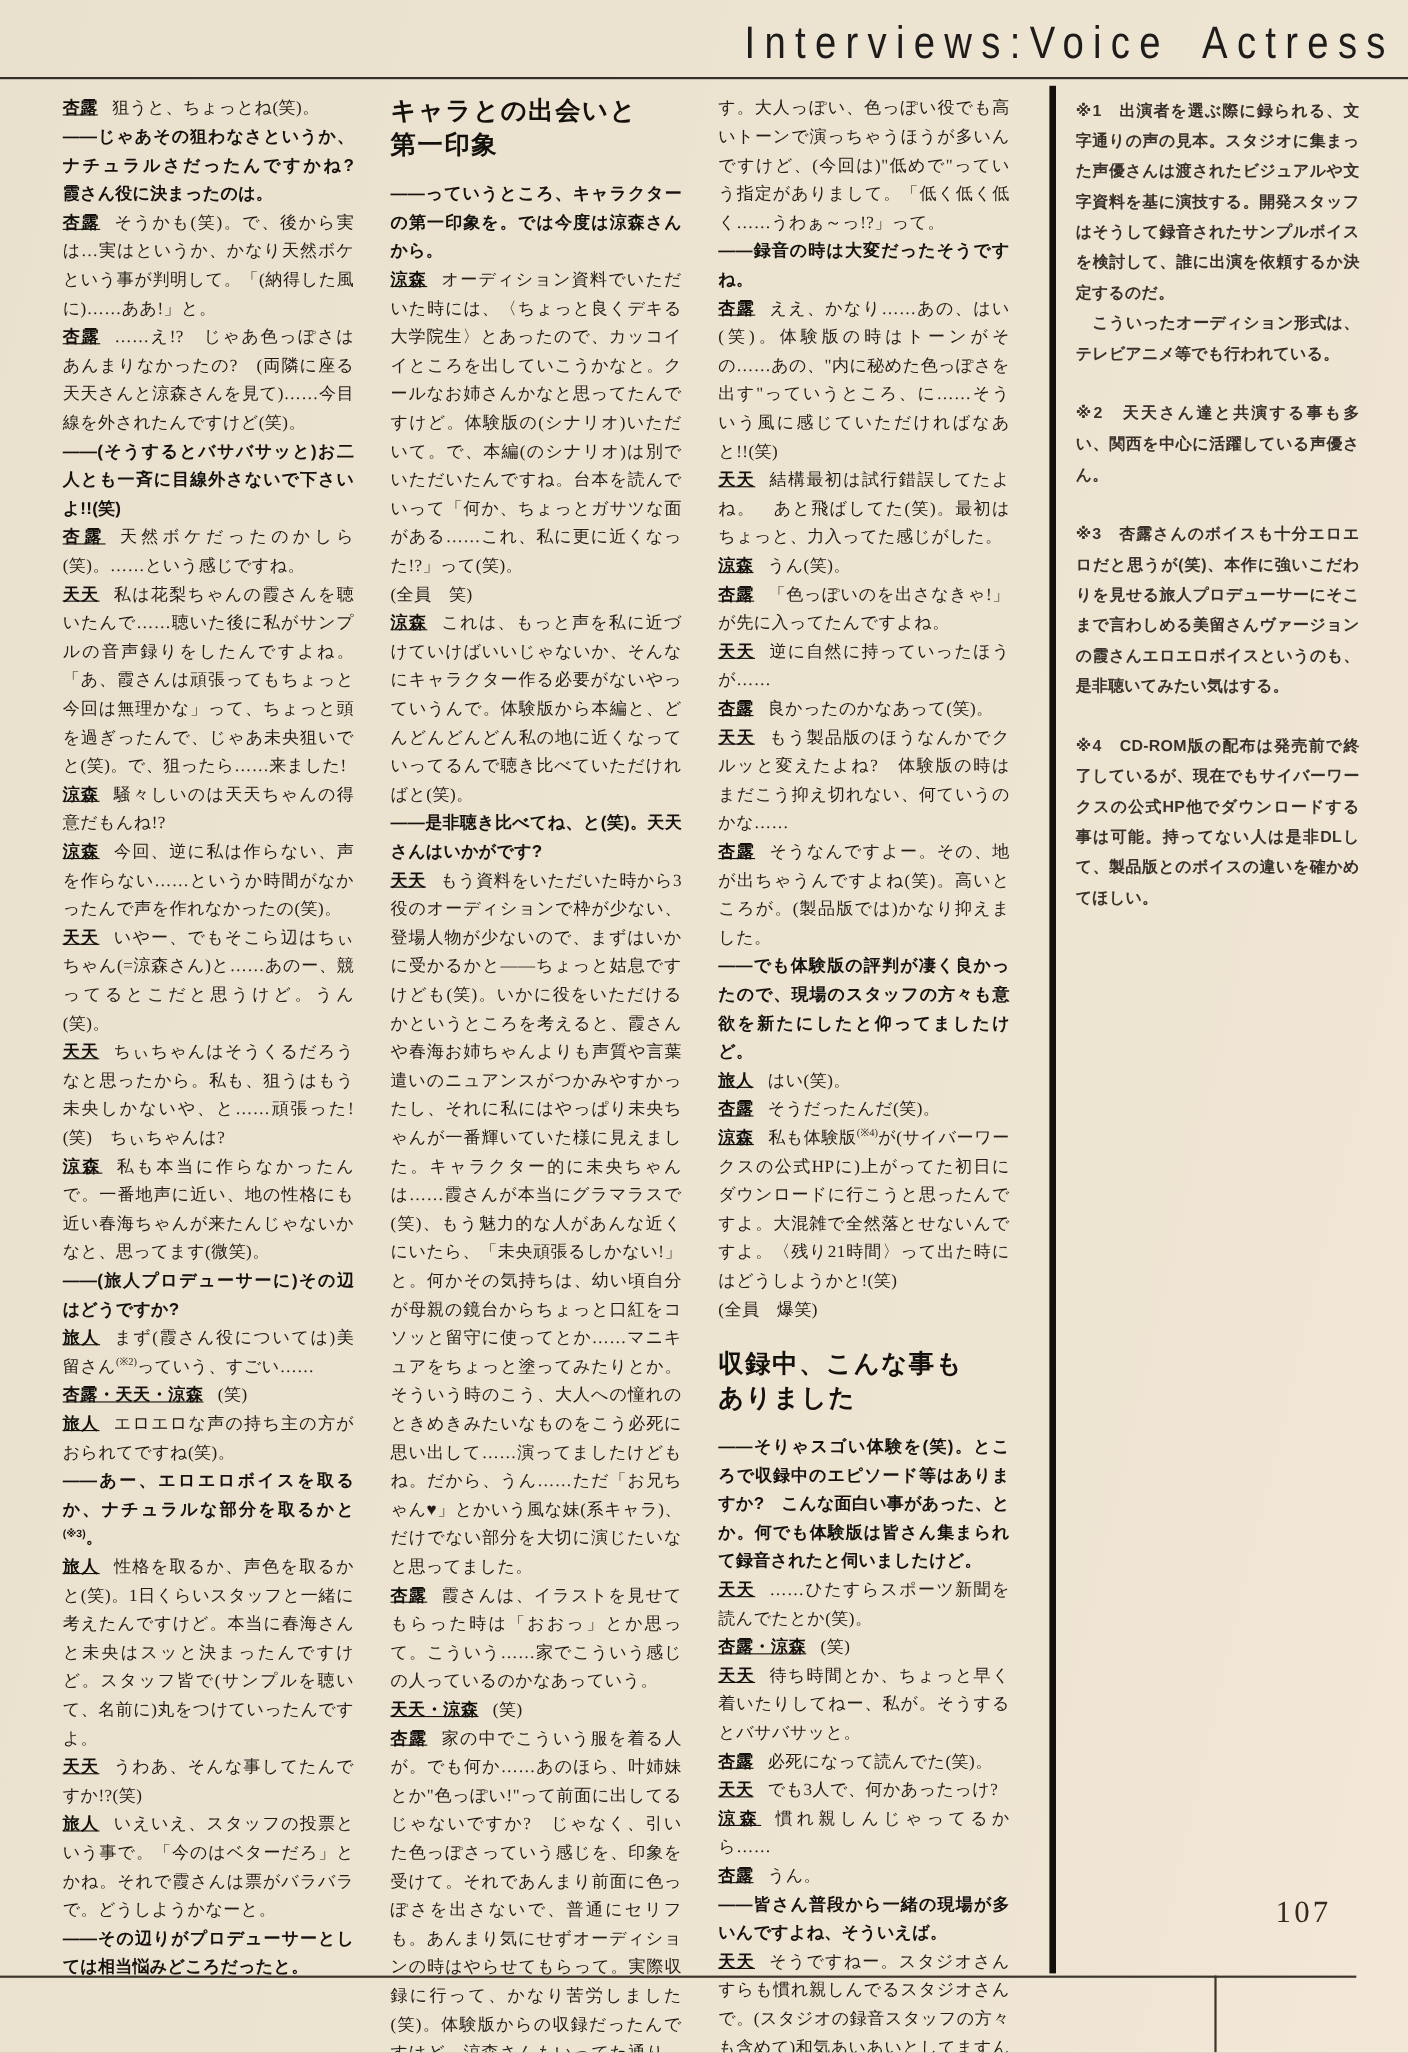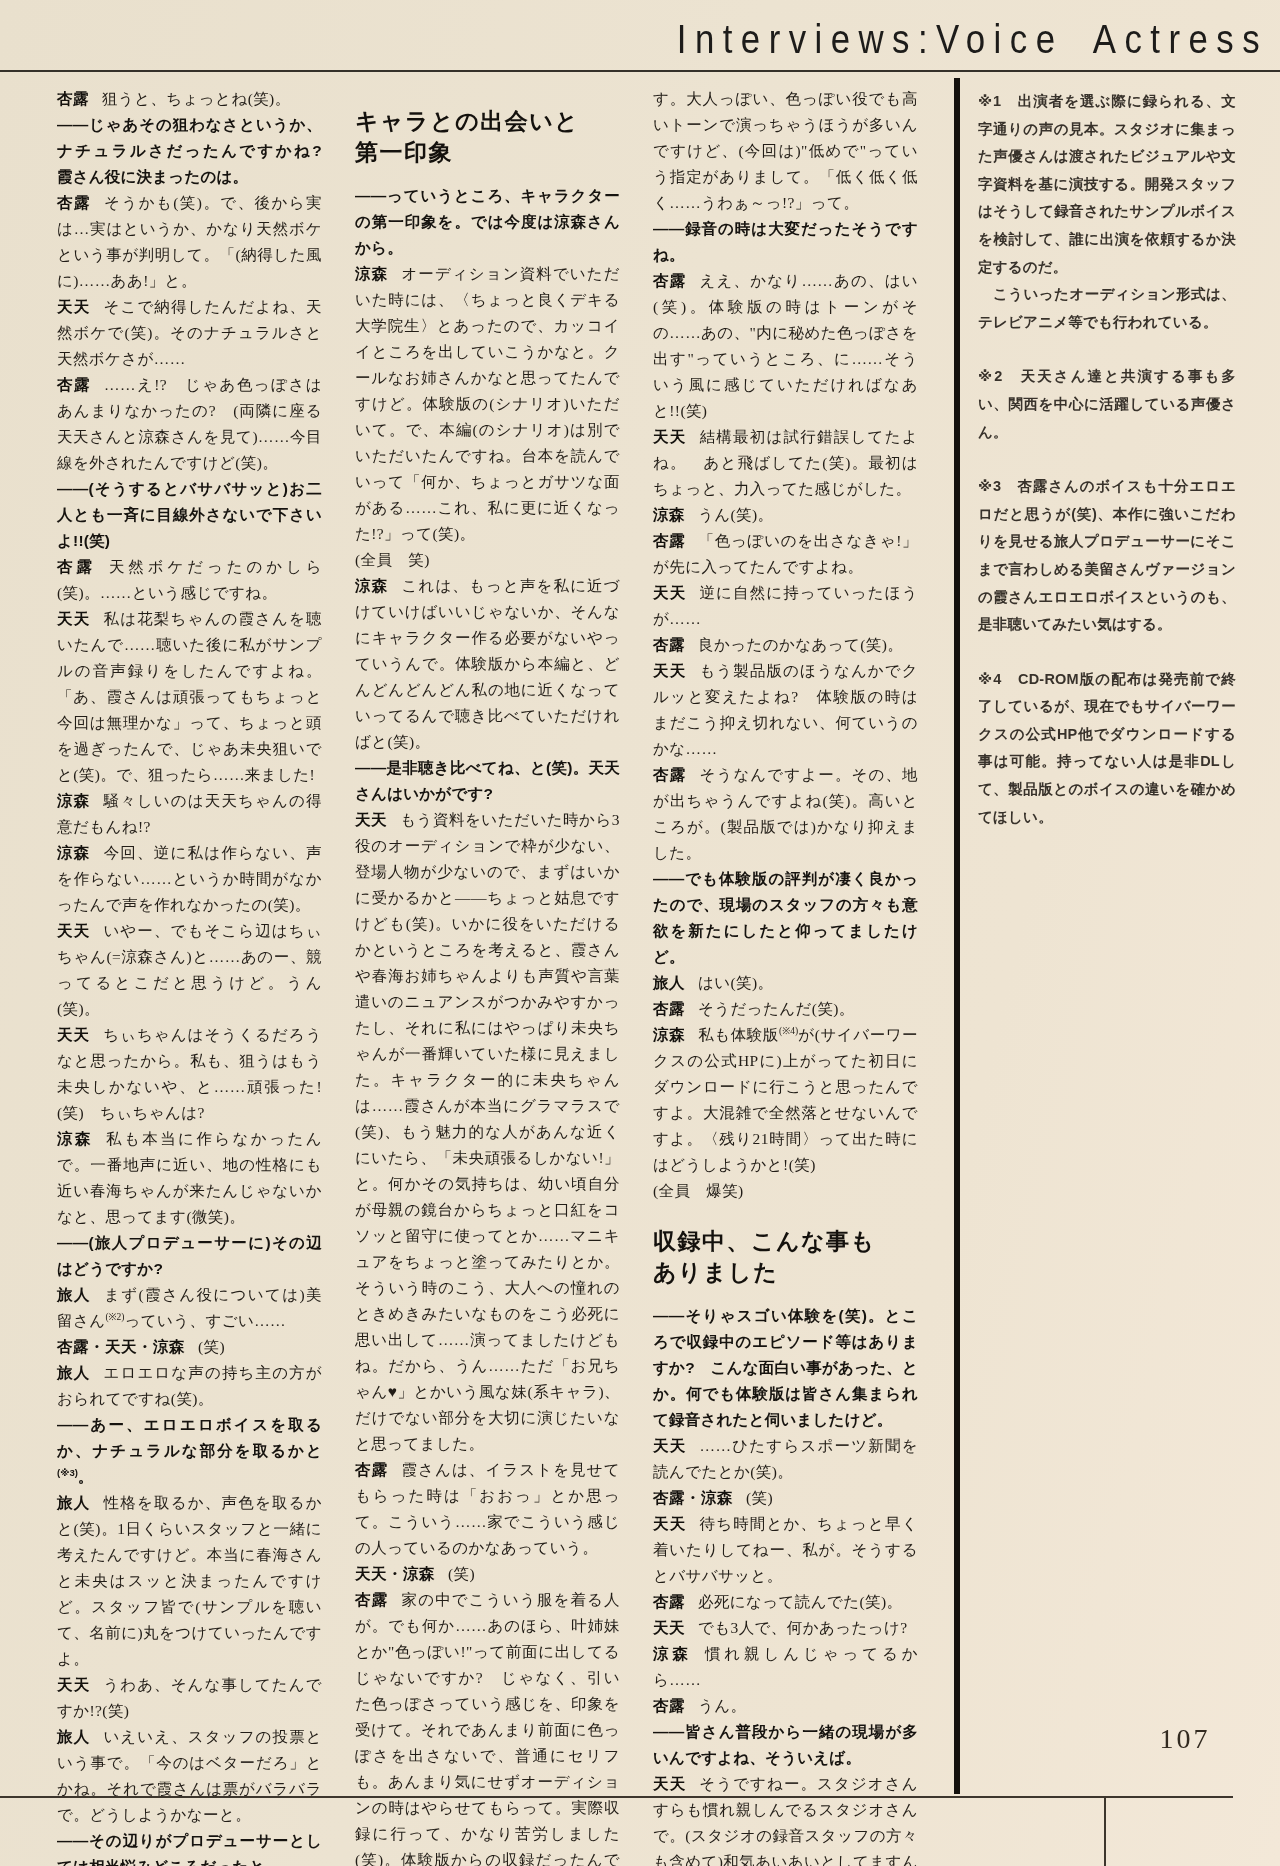--- a/index.html
+++ b/index.html
@@ -15,23 +15,23 @@
     font-size:37px;letter-spacing:9px;word-spacing:14px;color:#1d1c1a;
     transform:scale(0.94,1.12);transform-origin:top right;white-space:nowrap;
   }
   .rule-top{position:absolute;top:70px;left:0;width:1280px;height:2px;background:#35312a;}
   
   .cols{position:absolute;top:86px;left:57px;width:862px;display:flex;gap:33px;align-items:flex-start;}
   .col{width:265px;font-size:15.5px;line-height:26px;letter-spacing:.4px;
        text-align:justify;text-justify:inter-ideograph;}
   .col p{margin:0;}
   .q{font-family:"Liberation Sans","DejaVu Sans",sans-serif;font-weight:bold;color:#16130f;letter-spacing:.2px;}
-  .nm{font-family:"Liberation Sans","DejaVu Sans",sans-serif;font-weight:bold;color:#14110d;margin-right:13px;letter-spacing:.5px;}
-  .sec{font-family:Liberation Sans, sans-serif;font-weight:bold;color:#14110d;
-       font-size:23px;line-height:31px;letter-spacing:1.5px;margin:20px 0 15px;}
+  .nm{font-family:"Liberation Sans","DejaVu Sans",sans-serif;font-weight:bold;color:#14110d;margin-right:13px;letter-spacing:.5px;text-decoration:underline;}
+  .sec{font-family:Liberation Mono, monospace;font-weight:bold;color:#14110d;
+       font-size:23px;line-height:31px;letter-spacing:1.5px;margin:1px 0 15px;}
   .sec.mid{margin-top:22px;}
   sup{font-size:9.5px;vertical-align:super;letter-spacing:0;line-height:0;}
   
   .bar{position:absolute;left:954px;top:78px;width:6px;height:1716px;background:#14110d;}
   .sidebar{position:absolute;left:978px;top:88px;width:258px;
     font-family:"Liberation Sans","DejaVu Sans",sans-serif;font-weight:bold;
     font-size:14.5px;line-height:27.6px;color:#38322b;letter-spacing:.2px;
     text-align:justify;text-justify:inter-ideograph;}
   .note{margin-bottom:27px;}
   .note p{margin:0;}
@@ -47,21 +47,20 @@
 <div class="page">
 
   <div class="masthead">Interviews:Voice Actress</div>
   <div class="rule-top"></div>
 
   <div class="cols">
     <div class="col">
         <p><span class="nm">杏露</span>狙うと、ちょっとね(笑)。</p>
         <p class="q">――じゃあその狙わなさというか、ナチュラルさだったんですかね?　霞さん役に決まったのは。</p>
         <p><span class="nm">杏露</span>そうかも(笑)。で、後から実は…実はというか、かなり天然ボケという事が判明して。「(納得した風に)……ああ!」と。</p>
-        <p><span class="nm">天天</span>そこで納得したんだよね、天然ボケで(笑)。そのナチュラルさと天然ボケさが……</p>
         <p><span class="nm">杏露</span>……え!?　じゃあ色っぽさはあんまりなかったの?　(両隣に座る天天さんと涼森さんを見て)……今目線を外されたんですけど(笑)。</p>
         <p class="q">――(そうするとバサバサッと)お二人とも一斉に目線外さないで下さいよ!!(笑)</p>
         <p><span class="nm">杏露</span>天然ボケだったのかしら(笑)。……という感じですね。</p>
         <p><span class="nm">天天</span>私は花梨ちゃんの霞さんを聴いたんで……聴いた後に私がサンプルの音声録りをしたんですよね。「あ、霞さんは頑張ってもちょっと今回は無理かな」って、ちょっと頭を過ぎったんで、じゃあ未央狙いでと(笑)。で、狙ったら……来ました!</p>
         <p><span class="nm">涼森</span>騒々しいのは天天ちゃんの得意だもんね!?</p>
         <p><span class="nm">涼森</span>今回、逆に私は作らない、声を作らない……というか時間がなかったんで声を作れなかったの(笑)。</p>
         <p><span class="nm">天天</span>いやー、でもそこら辺はちぃちゃん(=涼森さん)と……あのー、競ってるとこだと思うけど。うん(笑)。</p>
         <p><span class="nm">天天</span>ちぃちゃんはそうくるだろうなと思ったから。私も、狙うはもう未央しかないや、と……頑張った!(笑)　ちぃちゃんは?</p>
         <p><span class="nm">涼森</span>私も本当に作らなかったんで。一番地声に近い、地の性格にも近い春海ちゃんが来たんじゃないかなと、思ってます(微笑)。</p>
         <p class="q">――(旅人プロデューサーに)その辺はどうですか?</p>

